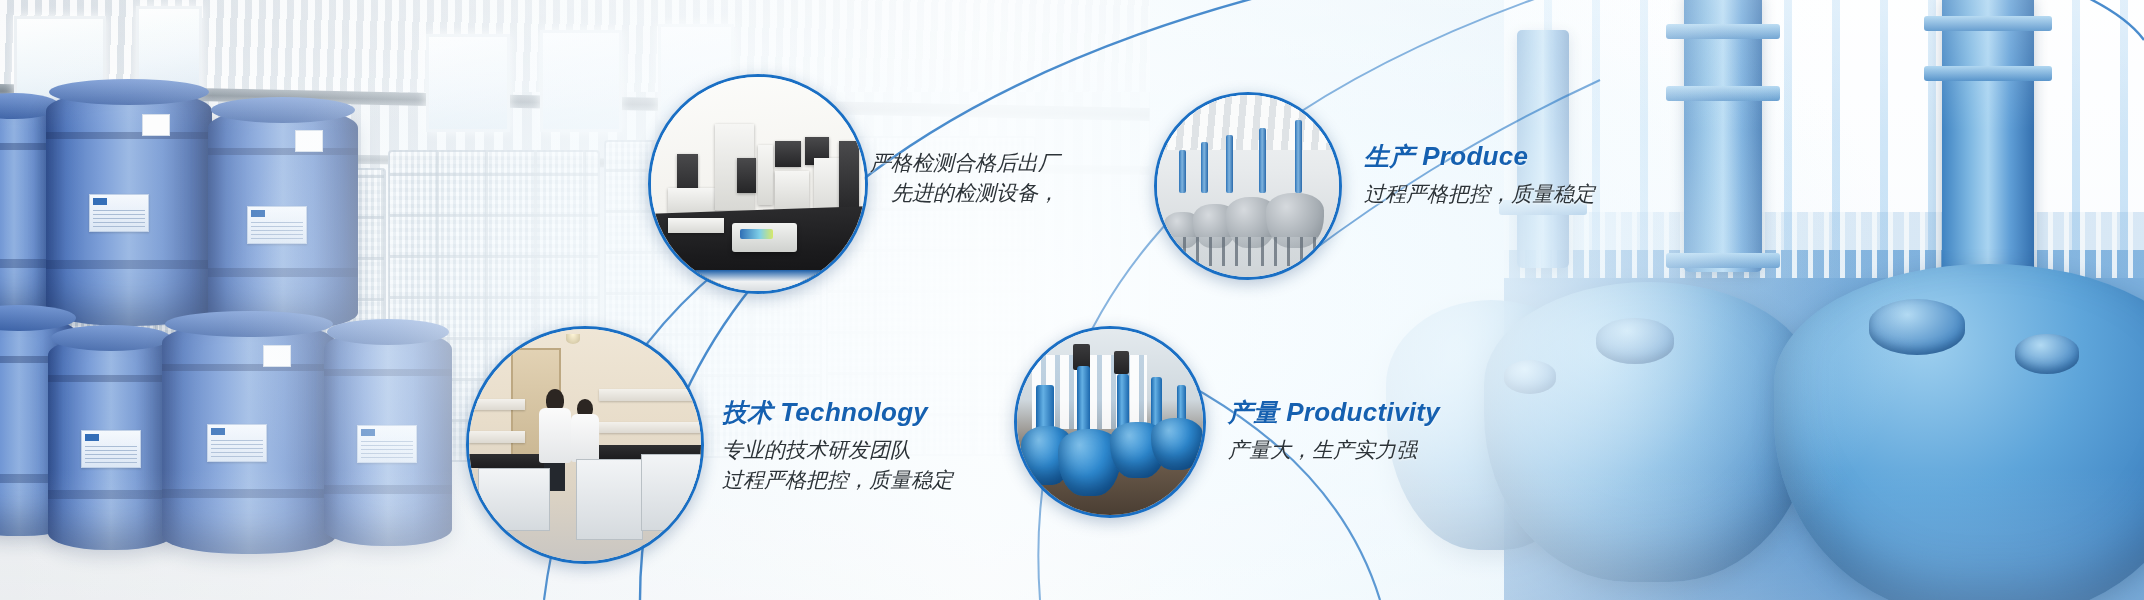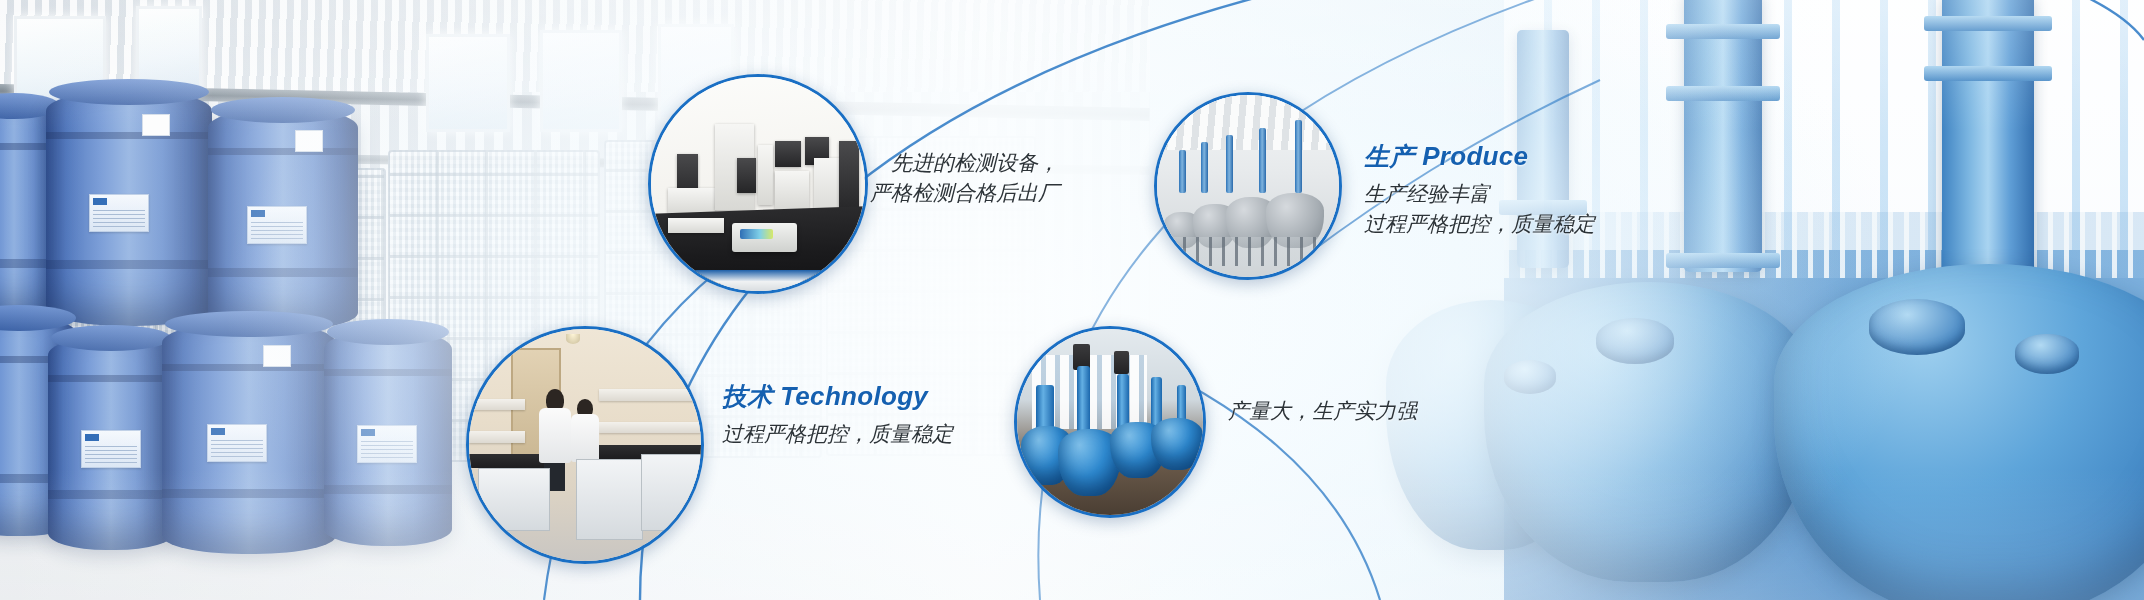--- a/index.html
+++ b/index.html
@@ -250,21 +250,21 @@
   }
   .block .hd .cn{font-size:25px;}
   .block .ln{
     font-size:21px;font-style:italic;color:#2c3338;
     line-height:1.42;white-space:nowrap;
     text-shadow:0 1px 2px rgba(255,255,255,.8);
   }
   #block-detection{left:870px;top:148px;}
   #block-detection .ln{text-align:right;}
   #block-produce{left:1364px;top:140px;}
-  #block-technology{left:722px;top:380px;}
+  #block-technology{left:722px;top:396px;}
   #block-productivity{left:1228px;top:396px;}
 </style>
 </head>
 <body>
 
 <div id="banner">
 
   <div class="bg-base"></div>
 
   <div class="hall">
@@ -440,38 +440,42 @@
       <div class="rx-col" style="left:72%;top:26%;width:6%;height:30%;"></div>
       <div class="rx-col" style="left:86%;top:30%;width:5%;height:26%;"></div>
       <div class="rx" style="left:2%;top:52%;width:28%;height:32%;"></div>
       <div class="rx" style="left:22%;top:54%;width:34%;height:36%;"></div>
       <div class="rx" style="left:50%;top:50%;width:30%;height:30%;"></div>
       <div class="rx" style="left:72%;top:48%;width:28%;height:28%;"></div>
     </div>
   </div>
 
   <div class="block" id="block-detection">
+    <div class="ln">严格检测合格后出厂</div>
     <div class="ln">先进的检测设备，</div>
-    <div class="ln">严格检测合格后出厂</div>
   </div>
 
   <div class="block" id="block-produce">
     <div class="hd">
       <span class="cn">生产</span>
       <span>Produce</span>
     </div>
-    <div class="ln">生产经验丰富</div>
     <div class="ln">过程严格把控，质量稳定</div>
   </div>
 
   <div class="block" id="block-technology">
     <div class="hd">
       <span class="cn">技术</span>
       <span>Technology</span>
     </div>
+    <div class="ln">专业的技术研发团队</div>
     <div class="ln">过程严格把控，质量稳定</div>
   </div>
 
   <div class="block" id="block-productivity">
+    <div class="hd">
+      <span class="cn">产量</span>
+      <span>Productivity</span>
+    </div>
     <div class="ln">产量大，生产实力强</div>
   </div>
 
 </div>
 
 </body></html>

